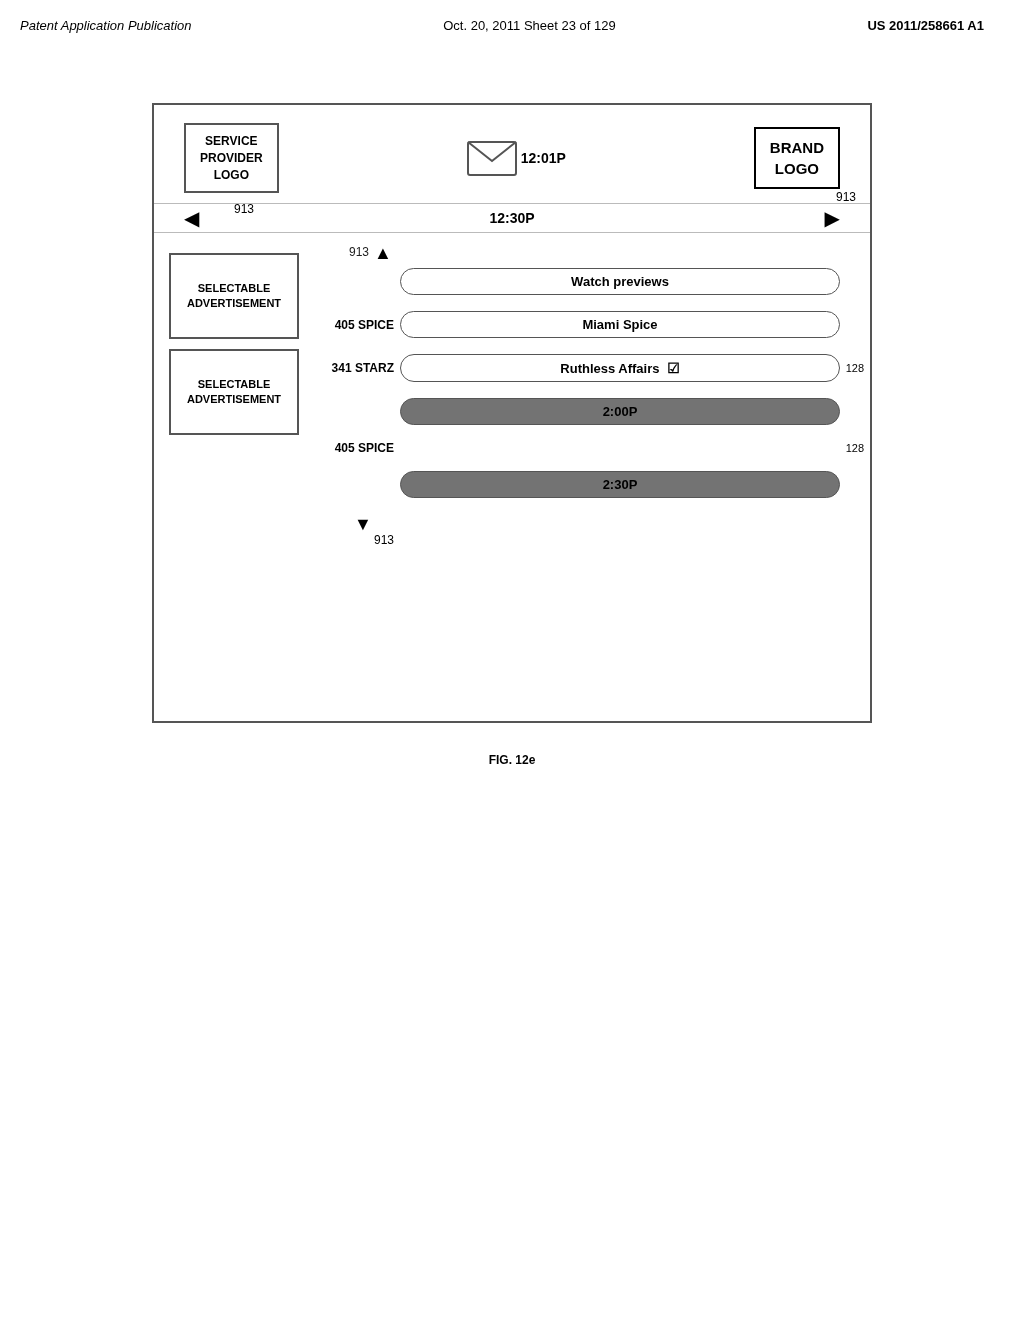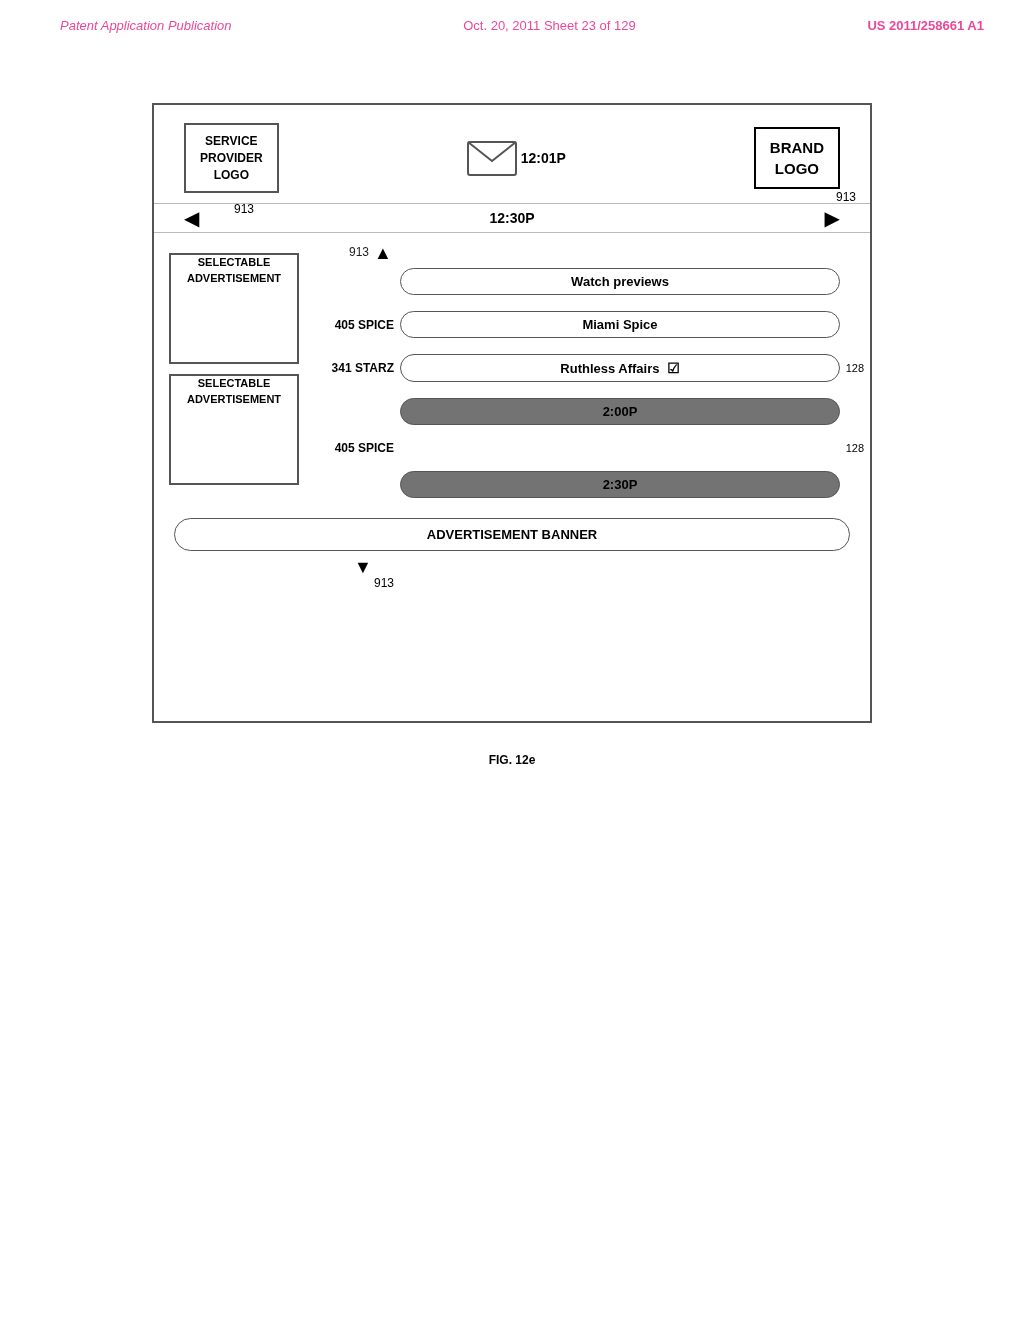--- a/index.html
+++ b/index.html
@@ -8,23 +8,23 @@
       font-family: Arial, Helvetica, sans-serif;
       width: 1024px;
       min-height: 1320px;
       position: relative;
     }
 
     .page-header {
       display: flex;
       justify-content: space-between;
       align-items: center;
-      padding: 18px 40px 10px 60px;
+      padding: 18px 40px 10px 20px;
       font-size: 13px;
-      color: #ec4899;
+      color: #000000;
       border-bottom: none;
     }
 
     .page-header-left { font-style: italic; font-size: 13px; }
     .page-header-center { font-size: 13px; }
     .page-header-right { font-size: 13px; font-weight: bold; }
 
     .main-content {
       display: flex;
       flex-direction: column;
@@ -125,22 +125,23 @@
       display: flex;
       flex-direction: column;
       align-items: center;
       gap: 10px;
       padding: 10px 10px;
     }
 
     .ad-box {
       border: 2px solid #555;
       width: 130px;
-      height: 111px;
-      display: flex;
+      height: 86px;
+      display: flex;
+      align-items: center;
       justify-content: center;
       text-align: center;
       font-size: 11px;
       font-weight: bold;
       line-height: 1.4;
     }
 
     .up-arrow-container {
       display: flex;
       justify-content: flex-start;
@@ -379,25 +380,20 @@
 
           <div class="time-row">
             <div class="time-pill">2:30P</div>
           </div>
 
         </div>
 
       </div>
     </div>
 
-    <div class="ad-banner-row">
-      <div class="ad-banner">
-        <span>ADVERTISEMENT BANNER</span>
-      </div>
-    </div>
 
     <div class="down-arrow-container" style="padding: 6px 0 10px 200px; position:relative;">
       <span class="down-arrow">▼</span>
       <span style="position:absolute; left:220px; bottom:-2px; font-size:12px;">
         <span>913</span>
       </span>
     </div>
 
   </div>
 

